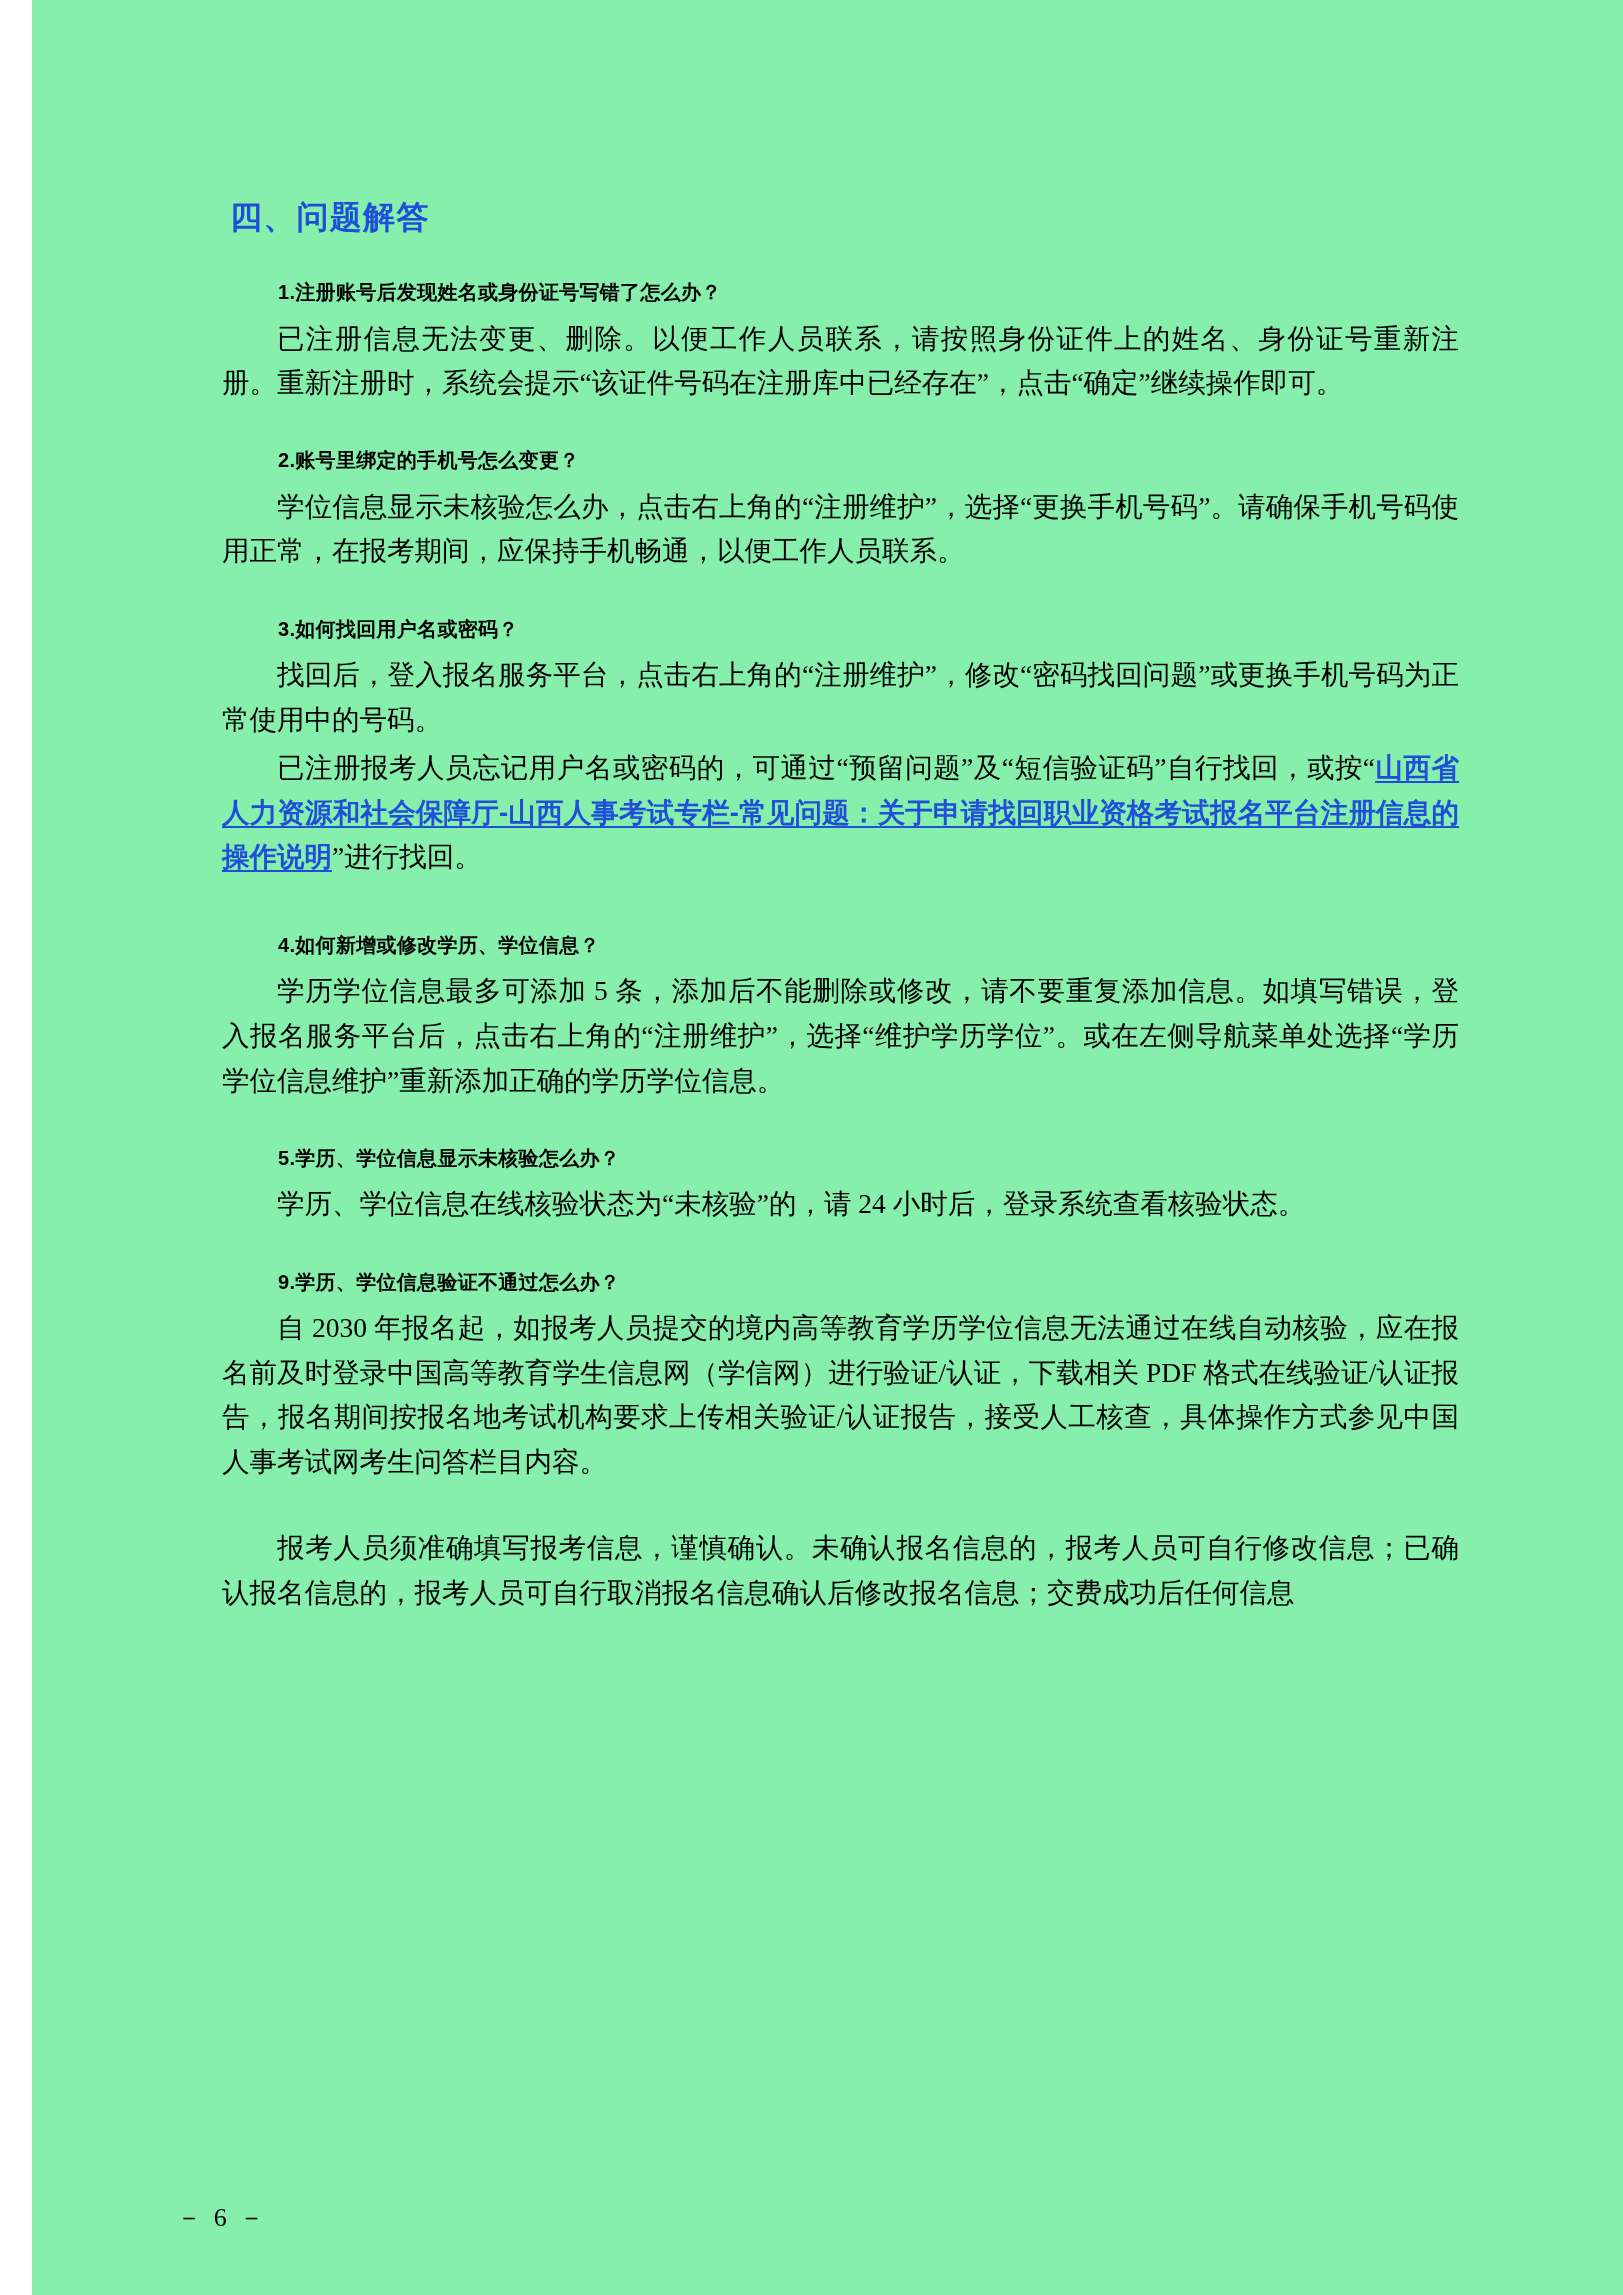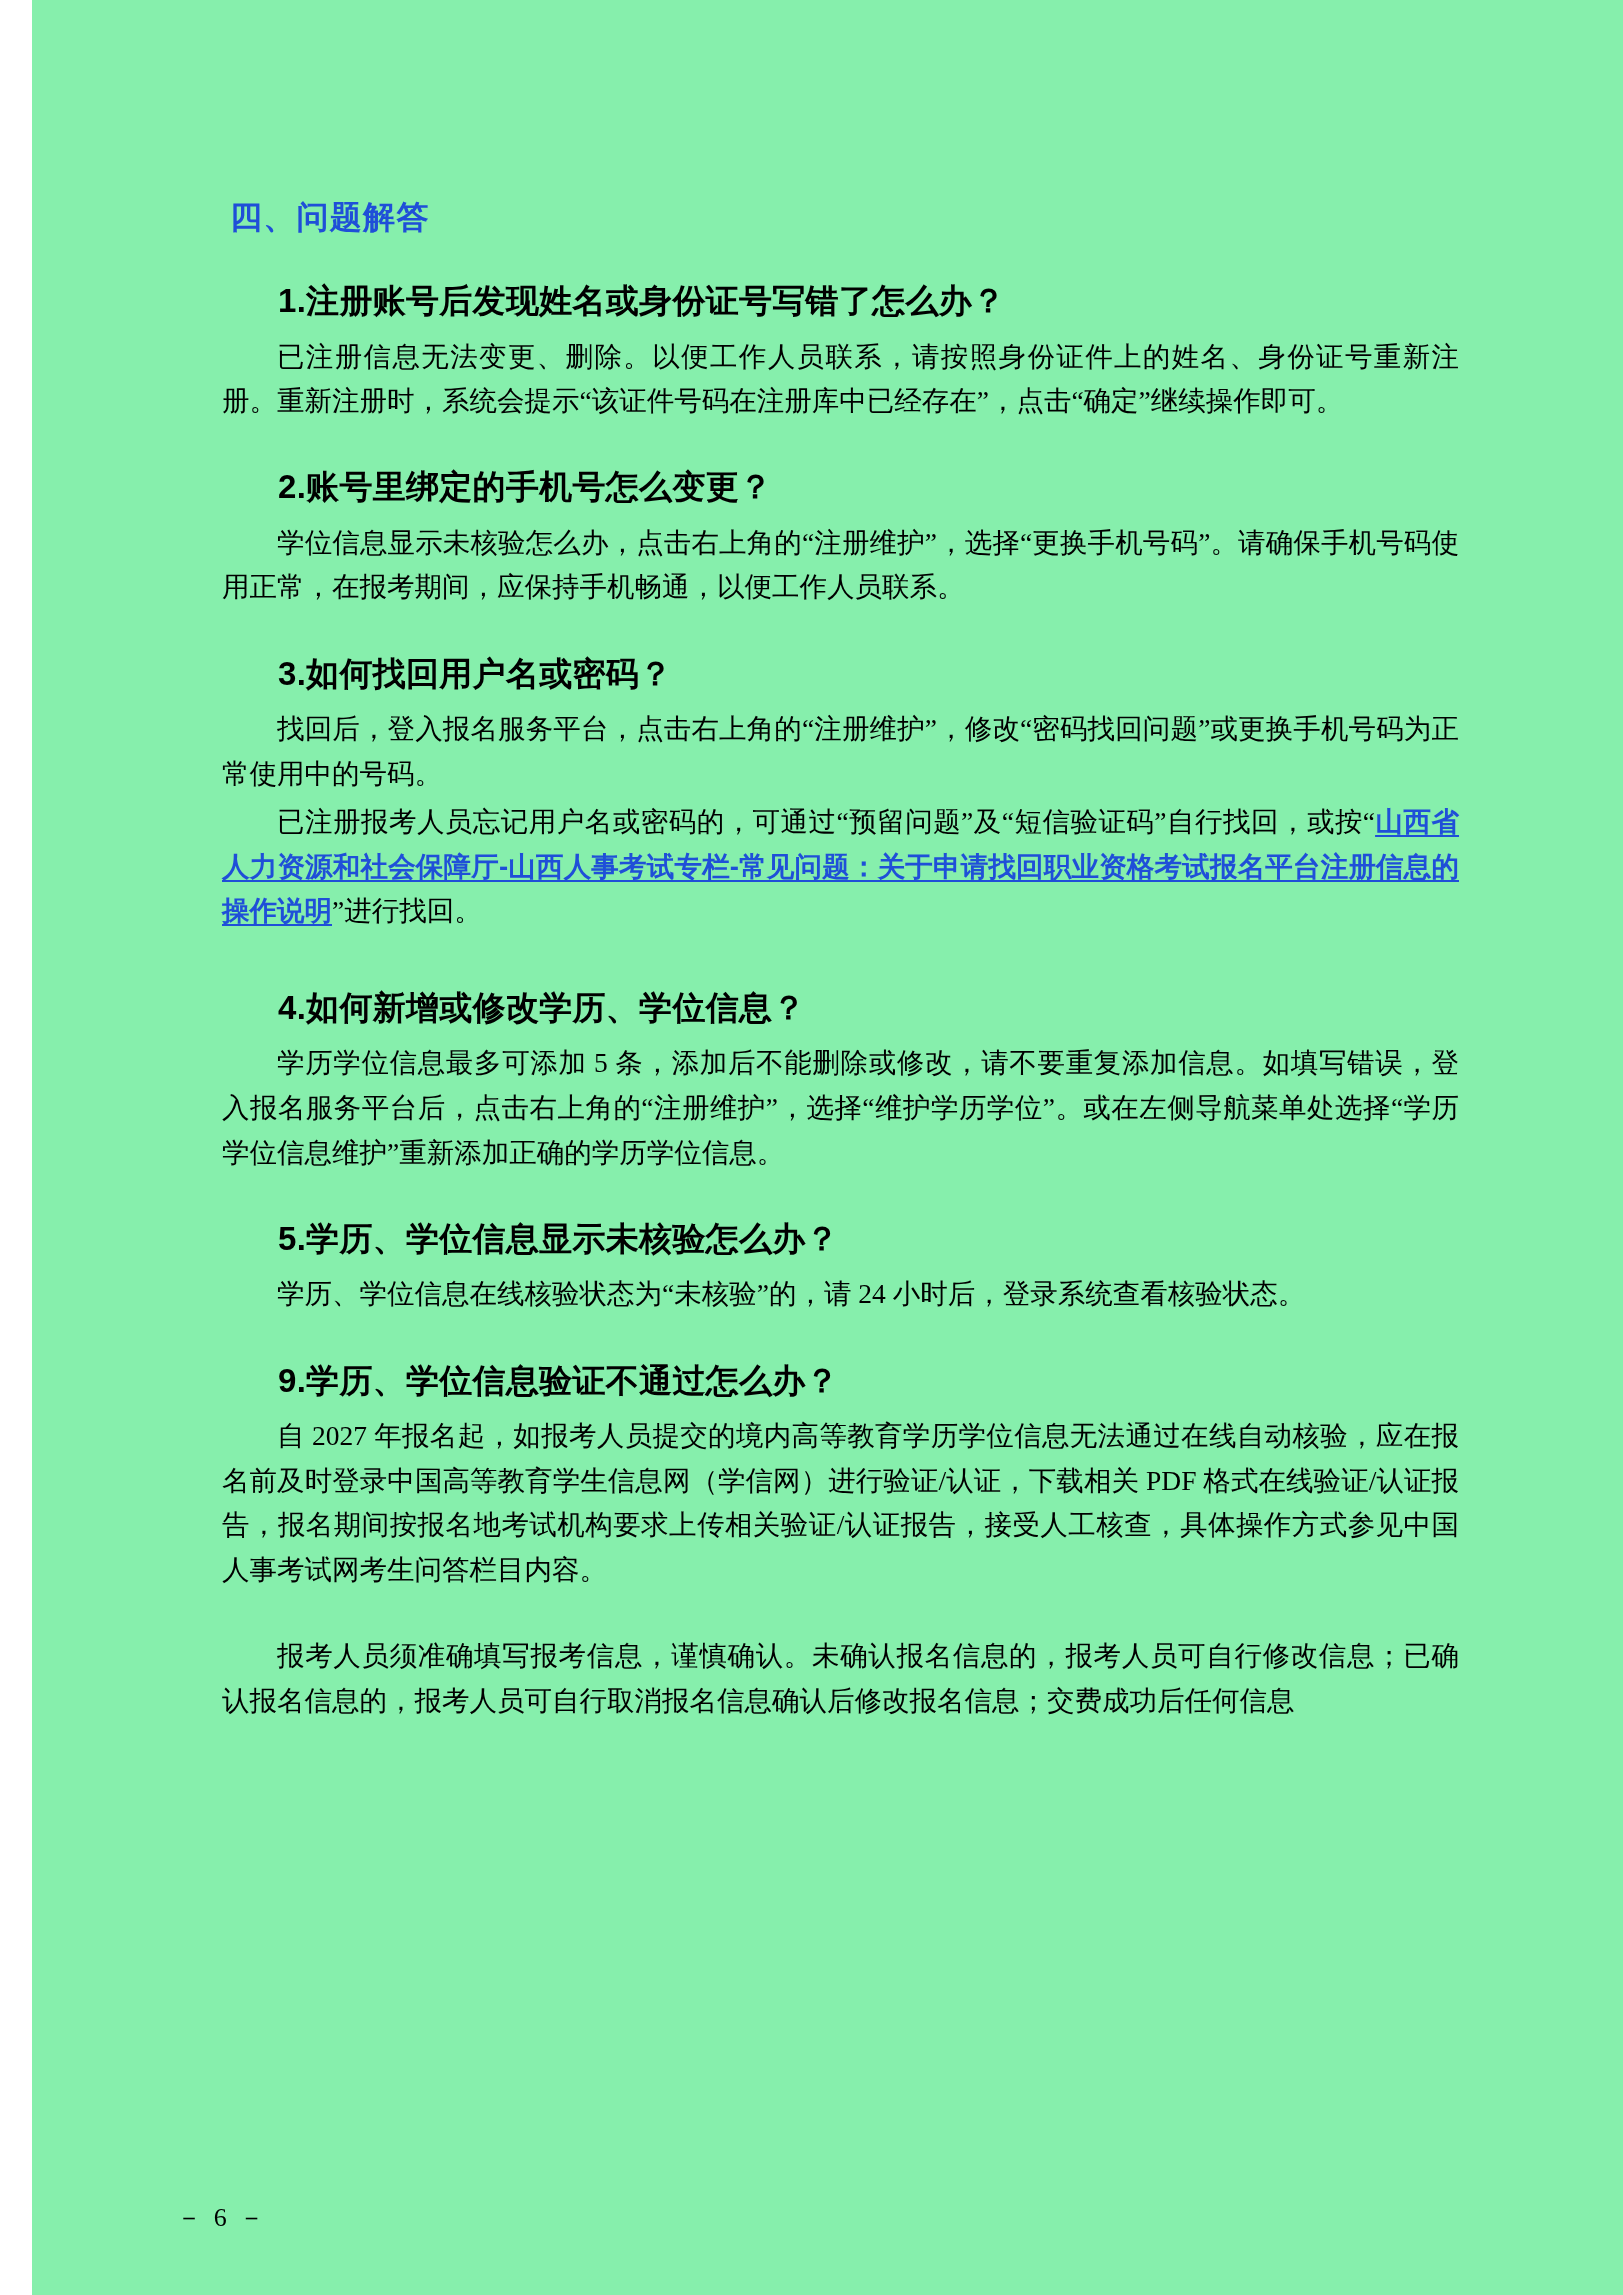--- a/index.html
+++ b/index.html
@@ -27,21 +27,21 @@
     font-size: 32px;
     letter-spacing: 1.3px;
     margin: 0 0 39px 7.9px;
   }
   .qa-block {
     margin-bottom: 30px;
   }
   .q-head {
     font-family: "Liberation Sans", sans-serif;
     font-weight: bold;
-    font-size: 33px;
+    font-size: 20px;
     color: #000000;
     margin: 0 0 10.5px 56px;
     letter-spacing: 0.3px;
   }
   .para {
     font-size: 27.5px;
     line-height: 1.62;
     text-align: justify;
     text-justify: inter-ideograph;
     margin: 0 0 3.9px 0;
@@ -103,21 +103,21 @@
 
   <div class="qa-block">
     <div class="q-head">5.学历、学位信息显示未核验怎么办？</div>
     <p class="para">学历、学位信息在线核验状态为“未核验”的，请 24 小时后，登录系统查看核验状态。</p>
   </div>
 
   <div class="gap-sm"></div>
 
   <div class="qa-block">
     <div class="q-head">9.学历、学位信息验证不通过怎么办？</div>
-    <p class="para">自 2027 年报名起，如报考人员提交的境内高等教育学历学位信息无法通过在线自动核验，应在报名前及时登录中国高等教育学生信息网（学信网）进行验证/认证，下载相关 PDF 格式在线验证/认证报告，报名期间按报名地考试机构要求上传相关验证/认证报告，接受人工核查，具体操作方式参见中国人事考试网考生问答栏目内容。</p>
+    <p class="para">自 2030 年报名起，如报考人员提交的境内高等教育学历学位信息无法通过在线自动核验，应在报名前及时登录中国高等教育学生信息网（学信网）进行验证/认证，下载相关 PDF 格式在线验证/认证报告，报名期间按报名地考试机构要求上传相关验证/认证报告，接受人工核查，具体操作方式参见中国人事考试网考生问答栏目内容。</p>
   </div>
 
   <div class="gap-sm"></div>
 
   <div class="qa-block">
     <p class="para">报考人员须准确填写报考信息，谨慎确认。未确认报名信息的，报考人员可自行修改信息；已确认报名信息的，报考人员可自行取消报名信息确认后修改报名信息；交费成功后任何信息</p>
   </div>
 
   <div class="footer">－ 6 －</div>
 

